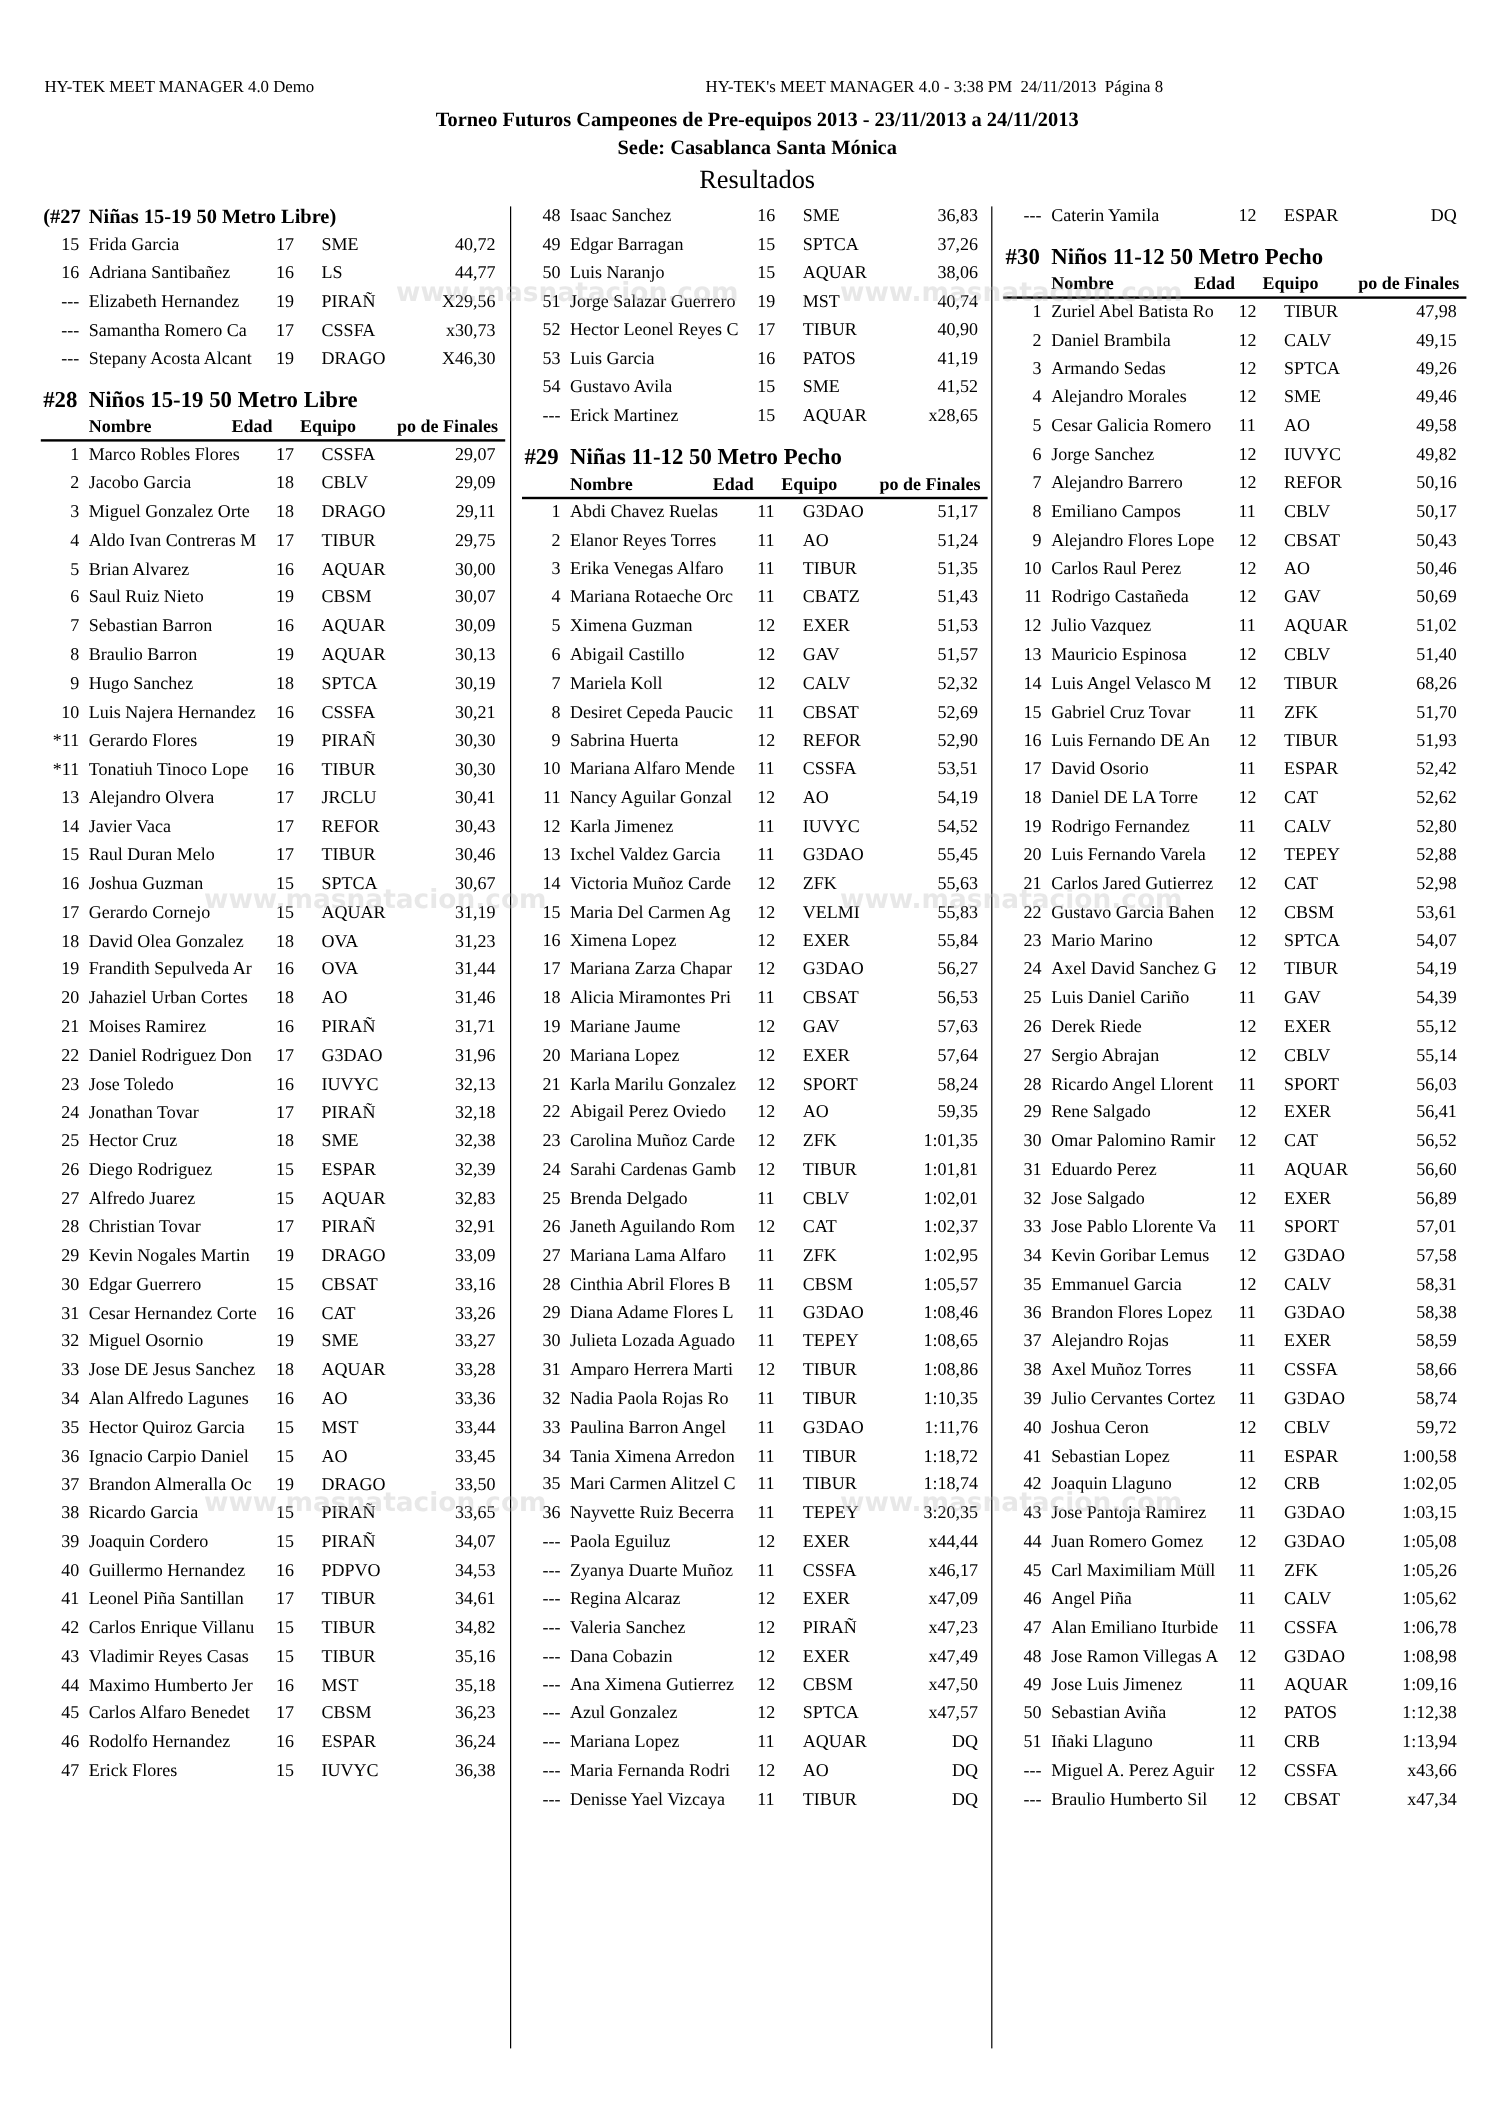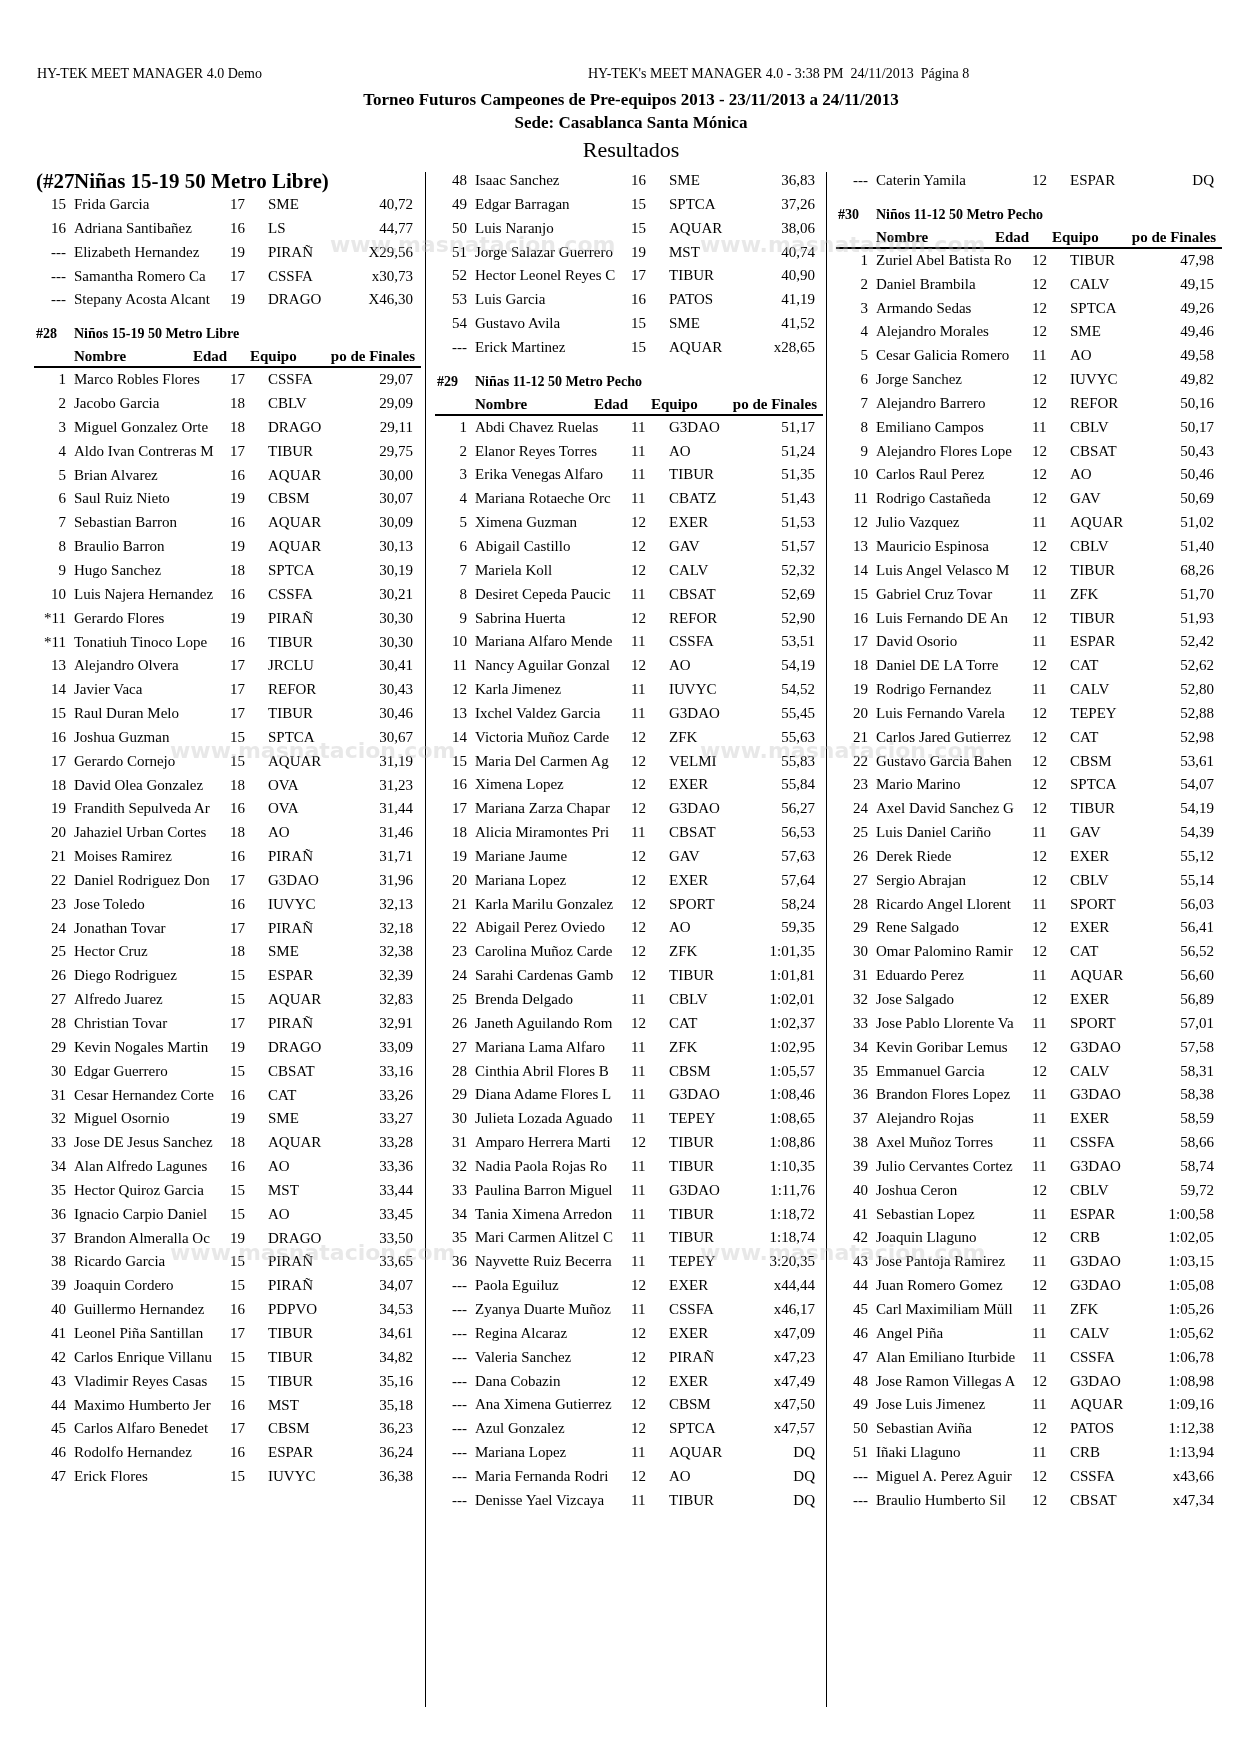--- a/index.html
+++ b/index.html
@@ -19,24 +19,24 @@
   #col1 { left: 36px; width: 385px; }
   #col2 { left: 437px; width: 386px; }
   #col3 { left: 838px; width: 384px; }
   .row { height: 23.85px; line-height: 23.85px; font-size: 15px; position: relative; white-space: nowrap; }
   .row span { position: absolute; top: 0; }
   .c-place { left: 0; width: 30px; text-align: right; }
   .c-name { left: 38px; width: 140px; overflow: hidden; }
   .c-age { left: 194px; }
   .c-team { left: 232px; }
   .c-time { right: 8px; text-align: right; }
-  .ev-title { font-weight: bold; font-size: 14px; height: 24px; line-height: 24px; position: relative; white-space: nowrap; }
+  .ev-title { font-weight: bold; font-size: 19px; height: 24px; line-height: 24px; position: relative; white-space: nowrap; }
   .ev-title .ev-num { position: absolute; left: 0; }
   .ev-title .ev-name { position: absolute; left: 38px; }
-  .ev-title.cont { font-size: 21px; }
+  .ev-title.cont { font-size: 17px; }
   .ev-gap { height: 10px; }
   .col-head { font-weight: bold; font-size: 15px; height: 20px; line-height: 20px; position: relative; border-bottom: 2px solid #000; white-space: nowrap; margin-left: -2px; }
   .col-head span { position: absolute; top: 0; }
   .h-name { left: 40px; }
   .h-age { left: 159px; }
   .h-team { left: 216px; }
   .h-time { right: 6px; }
   .watermark { position: absolute; color: rgba(190,190,190,0.35); font-family: "DejaVu Sans", sans-serif; font-weight: bold; font-size: 22px; white-space: nowrap; pointer-events: none; }
 </style>
 </head>
@@ -719,21 +719,21 @@
     </div>
     <div class="row">
       <span class="c-place">32</span>
       <span class="c-name">Nadia Paola Rojas Ro</span>
       <span class="c-age">11</span>
       <span class="c-team">TIBUR</span>
       <span class="c-time">1:10,35</span>
     </div>
     <div class="row">
       <span class="c-place">33</span>
-      <span class="c-name">Paulina Barron Miguel</span>
+      <span class="c-name">Paulina Barron Angel</span>
       <span class="c-age">11</span>
       <span class="c-team">G3DAO</span>
       <span class="c-time">1:11,76</span>
     </div>
     <div class="row">
       <span class="c-place">34</span>
       <span class="c-name">Tania Ximena Arredon</span>
       <span class="c-age">11</span>
       <span class="c-team">TIBUR</span>
       <span class="c-time">1:18,72</span>

